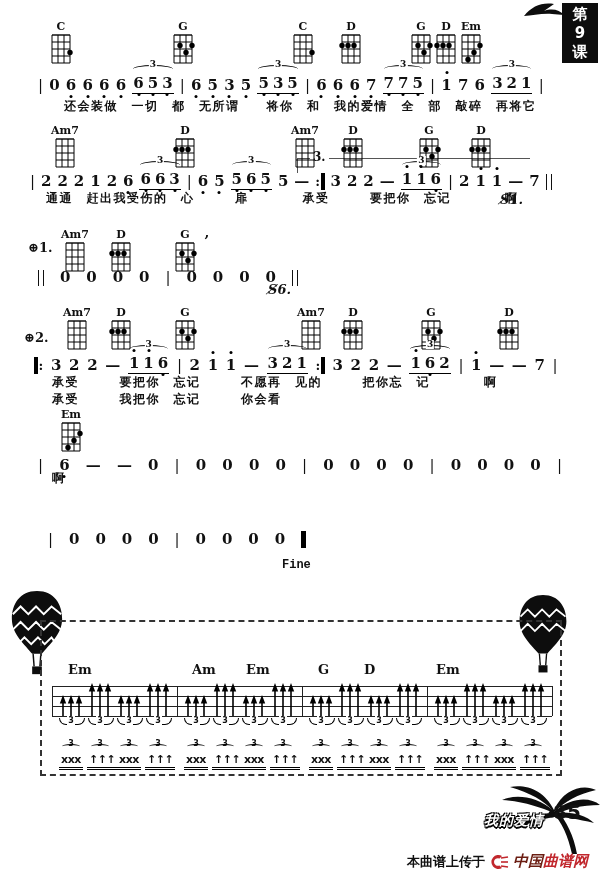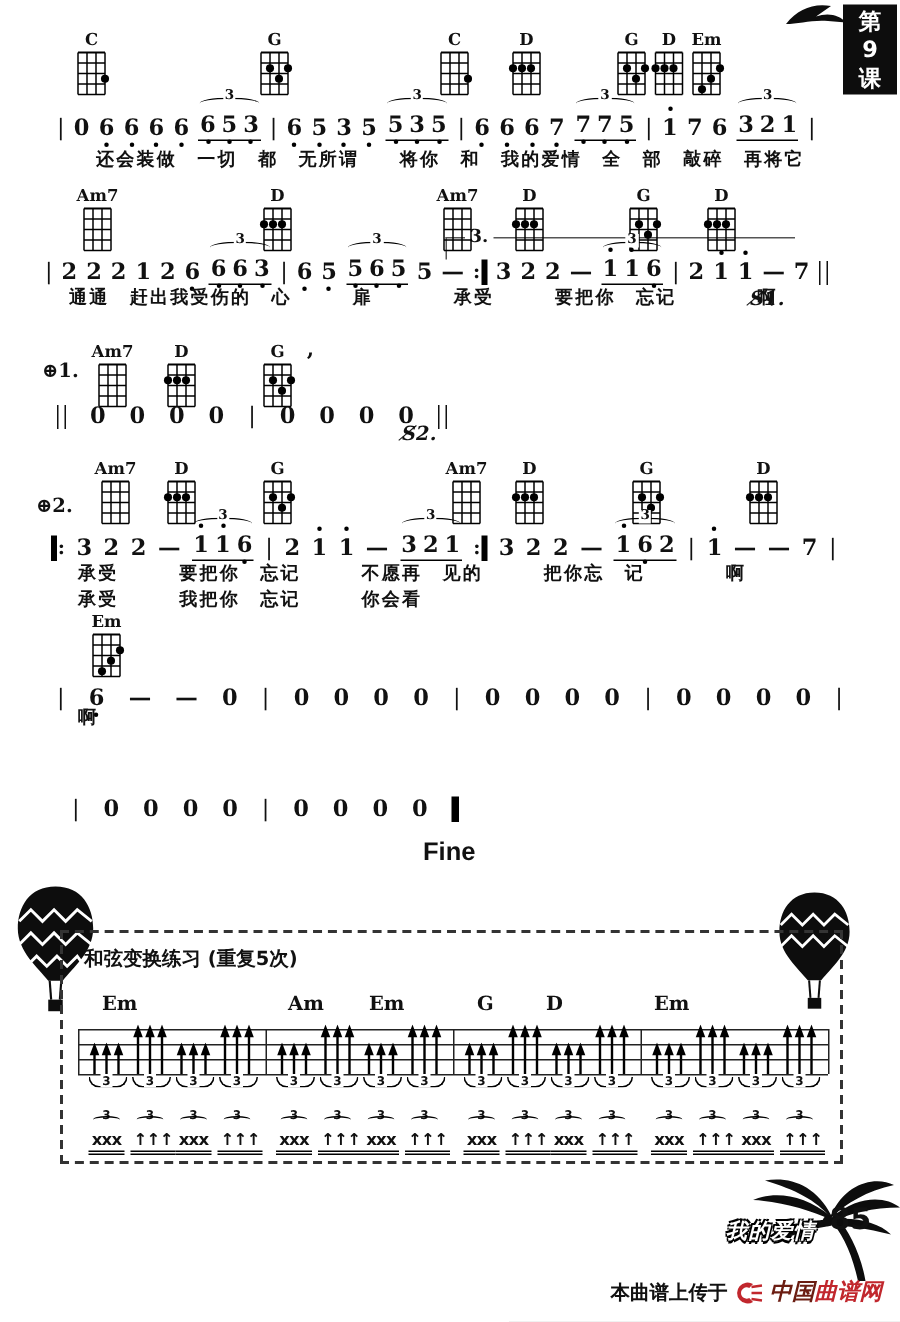--- a/index.html
+++ b/index.html
@@ -14,21 +14,21 @@
   .score-row{position:absolute;left:0;width:600px;}
   .r1{top:18px;height:102px}.r2{top:122px;height:104px}.r3{top:226px;height:78px}
   .r4{top:304px;height:102px}.r5{top:406px;height:94px}.r6{top:518px;height:66px}
   .chord-layer,.marker-layer{position:absolute;left:0;top:0;width:100%;height:100%;}
   .chord{position:absolute;top:2px;width:30px;text-align:center;}
   .chord-label{font-family:"DejaVu Serif",serif;font-weight:bold;font-size:11px;height:13px;line-height:13px;}
   .marker{position:absolute;font-family:"DejaVu Serif",serif;font-weight:bold;}
   .marker.coda{font-size:13px;}
   .marker.segno{font-size:13px;font-style:italic;}
   .marker.breath{font-size:15px;}
-  .marker.fine{font-size:17px;font-family:Liberation Sans, sans-serif;}
+  .marker.fine{font-size:12px;font-family:Liberation Mono, monospace;}
   
   .volta{position:absolute;left:297px;top:36px;width:233px;border-top:1.3px solid #555;}
   .volta-tick{position:absolute;left:297px;top:36px;width:1.3px;height:15px;background:#555;}
   .volta-label{position:absolute;left:310px;top:28px;background:#fff;padding:0 3px;
                font-family:"DejaVu Serif",serif;font-weight:bold;font-size:12px;}
   
   .notes-line{position:absolute;display:flex;justify-content:space-between;align-items:flex-end;
               font-family:"DejaVu Serif",serif;font-weight:bold;font-size:15px;height:22px;}
   .r1 .notes-line{left:38px;width:506px;top:54px}
   .r2 .notes-line{left:30px;width:522px;top:46px}
@@ -594,21 +594,21 @@
         <span class="nt">
           <span class="dg">0</span>
         </span>
         <span class="nt">
           <span class="dbar"></span>
         </span>
       </div>
     <div class="marker-layer">
         <div class="marker coda" style="left: 28px; top: 14px;">⊕1.</div>
         <div class="marker breath" style="left: 204px; top: 6px;">’</div>
-        <div class="marker segno" style="left: 268px; top: 56px;">S̸2.</div>
+        <div class="marker segno" style="left: 268px; top: 56px;">S̸6.</div>
       </div>
   </div>
 
   <div class="score-row r4">
     <div class="chord-layer">
         <div class="chord" style="left: 62px;">
           <div class="chord-label">Am7</div>
           <div class="chord-grid"><svg width="26" height="33" viewBox="0 0 26 33">
               <line x1="4" y1="2" x2="4" y2="30" stroke="#000" stroke-width="1"></line>
               <line x1="10" y1="2" x2="10" y2="30" stroke="#000" stroke-width="1"></line>
@@ -929,21 +929,20 @@
   <svg class="balloon right" width="54" height="88" viewBox="0 0 60 95">
     <path d="M30 2 C12 2 4 16 4 31 C4 47 18 58 25 67 L35 67 C42 58 56 47 56 31 C56 16 48 2 30 2 Z" fill="#0d0d0d"></path>
     <polyline points="5,26 13,18 21,26 29,18 37,26 45,18 55,26" fill="none" stroke="#fff" stroke-width="2"></polyline>
     <polyline points="5,42 13,34 21,42 29,34 37,42 45,34 55,42" fill="none" stroke="#fff" stroke-width="2"></polyline>
     <line x1="26" y1="67" x2="27" y2="80" stroke="#0d0d0d" stroke-width="1.5"></line>
     <line x1="34" y1="67" x2="33" y2="80" stroke="#0d0d0d" stroke-width="1.5"></line>
     <rect x="25" y="80" width="10" height="8" fill="#0d0d0d"></rect>
   </svg>
 
   <div class="exercise-box">
-    <div class="exercise-title">和弦变换练习 (重复5次)</div>
     <div class="ex-chords">
         <div class="ex-chord-label" style="left: 16px;">Em</div>
         <div class="ex-chord-label" style="left: 140px;">Am</div>
         <div class="ex-chord-label" style="left: 194px;">Em</div>
         <div class="ex-chord-label" style="left: 266px;">G</div>
         <div class="ex-chord-label" style="left: 312px;">D</div>
         <div class="ex-chord-label" style="left: 384px;">Em</div>
       </div>
     <div class="strum-staff">
         <div class="staff-line" style="top: 0px;"></div>

